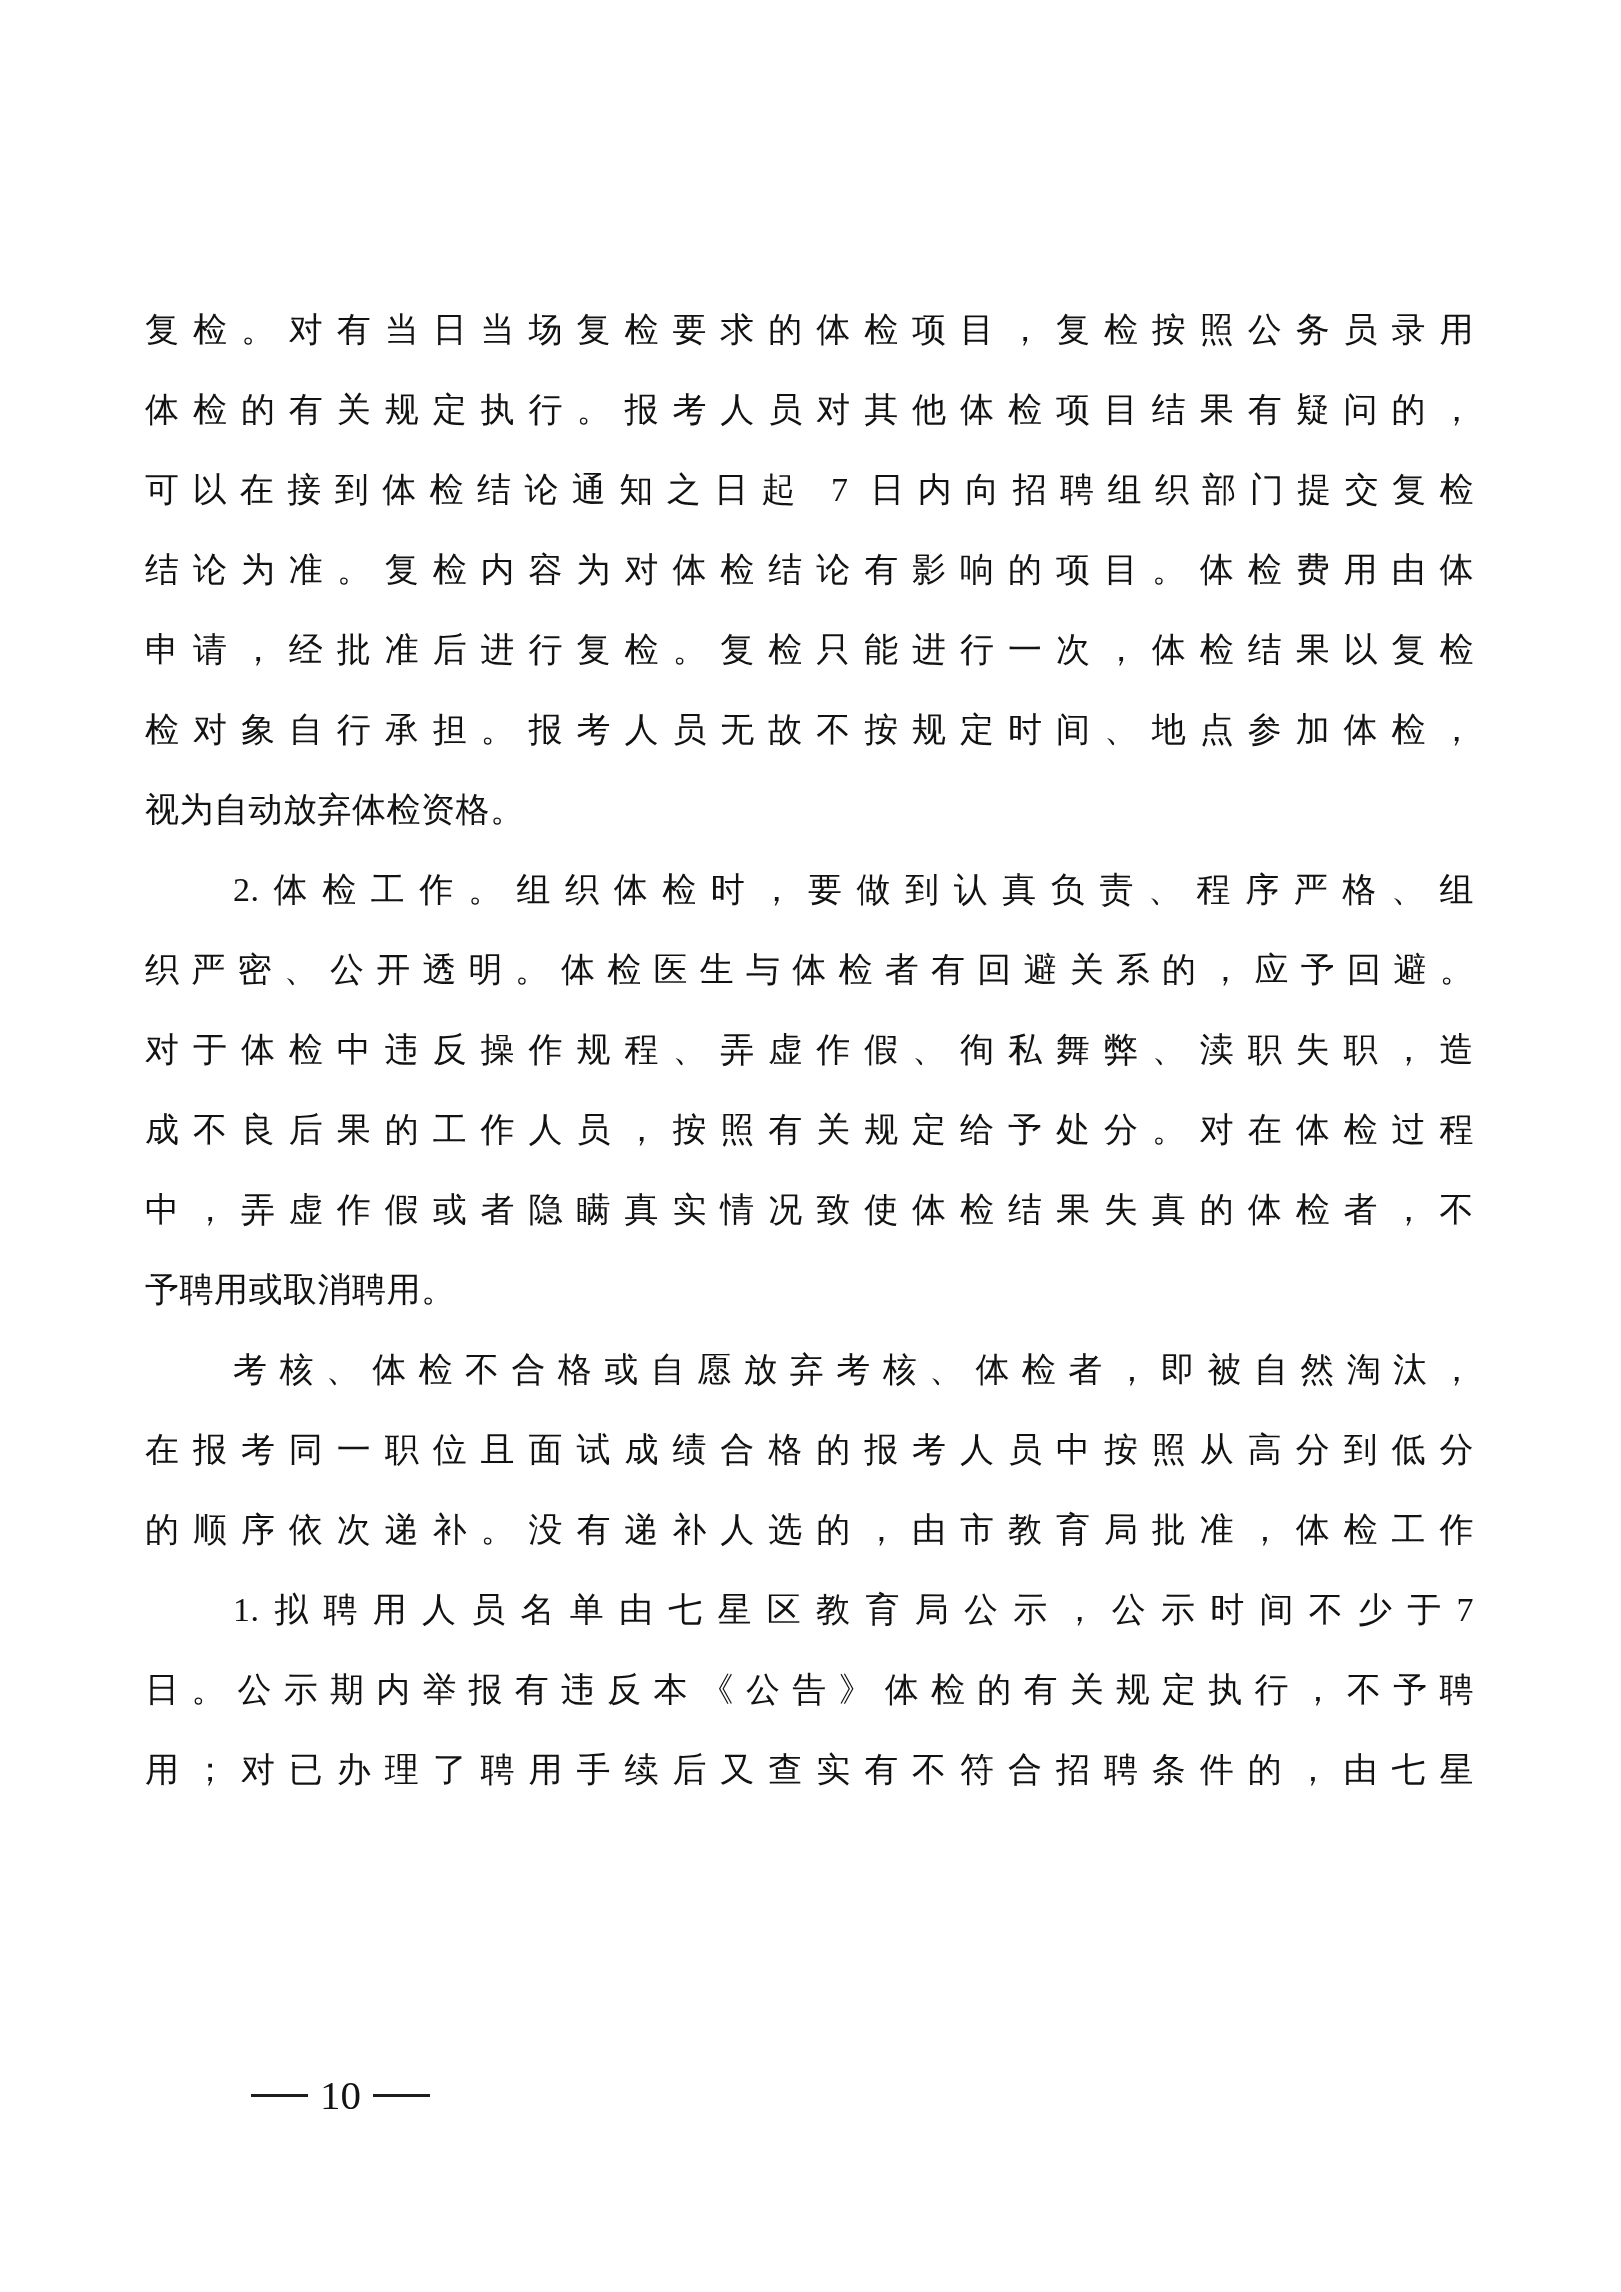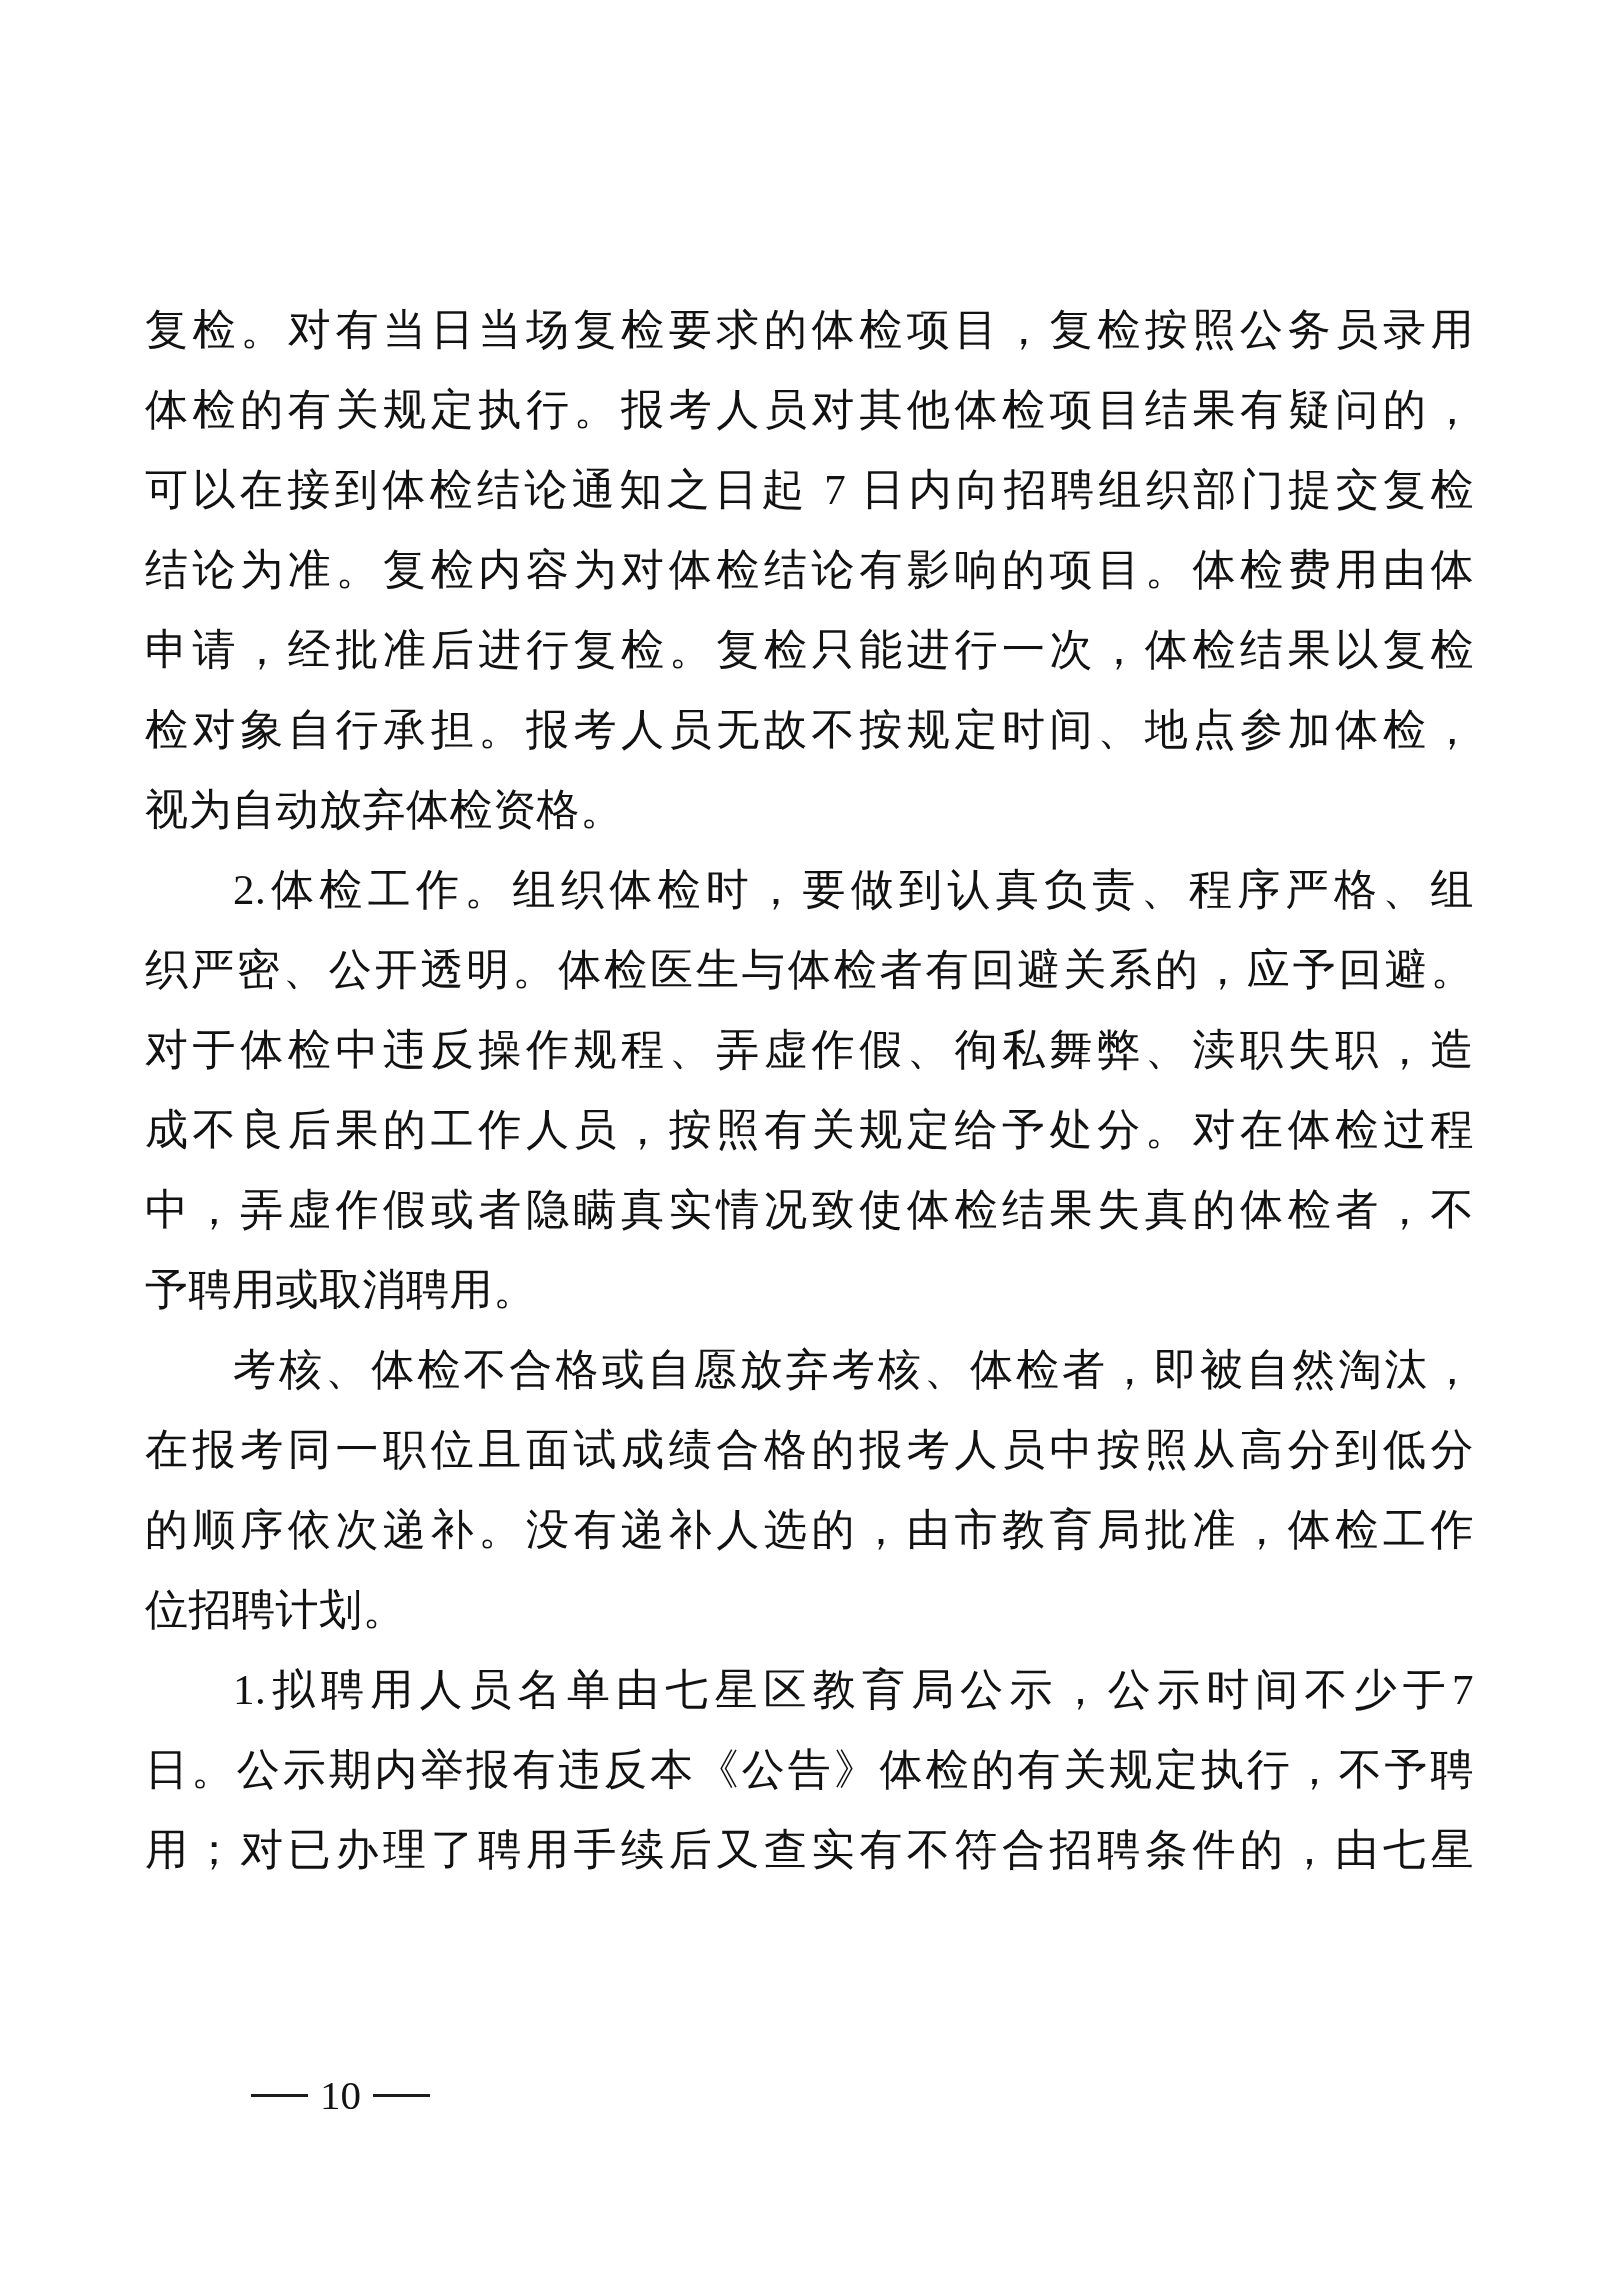--- a/index.html
+++ b/index.html
@@ -16,21 +16,21 @@
     font-family: "Liberation Serif", "DejaVu Serif", serif;
     overflow: hidden;
   }
   .text-block {
     position: absolute;
     left: 145px;
     top: 290px;
     width: 1329px;
   }
   .line {
-    font-size: 43px;
+    font-size: 34px;
     line-height: 80px;
     height: 80px;
     text-align: justify;
     text-align-last: justify;
     text-justify: inter-character;
     letter-spacing: 0.5px;
     white-space: normal;
   }
   .line.indent {
     text-indent: 88px;
@@ -75,21 +75,20 @@
     <div class="line last">视为自动放弃体检资格。</div>
     <div class="line indent">2.体检工作。组织体检时，要做到认真负责、程序严格、组</div>
     <div class="line">织严密、公开透明。体检医生与体检者有回避关系的，应予回避。</div>
     <div class="line">对于体检中违反操作规程、弄虚作假、徇私舞弊、渎职失职，造</div>
     <div class="line">成不良后果的工作人员，按照有关规定给予处分。对在体检过程</div>
     <div class="line">中，弄虚作假或者隐瞒真实情况致使体检结果失真的体检者，不</div>
     <div class="line last">予聘用或取消聘用。</div>
     <div class="line indent">考核、体检不合格或自愿放弃考核、体检者，即被自然淘汰，</div>
     <div class="line">在报考同一职位且面试成绩合格的报考人员中按照从高分到低分</div>
     <div class="line">的顺序依次递补。没有递补人选的，由市教育局批准，体检工作</div>
-    <div class="line last">位招聘计划。</div>
     <div class="line indent">1.拟聘用人员名单由七星区教育局公示，公示时间不少于7</div>
     <div class="line">日。公示期内举报有违反本《公告》体检的有关规定执行，不予聘</div>
     <div class="line">用；对已办理了聘用手续后又查实有不符合招聘条件的，由七星</div>
   </div>
 
   <div class="footer">
     <span class="dash"></span>
     <span class="num">10</span>
     <span class="dash"></span>
   </div>

